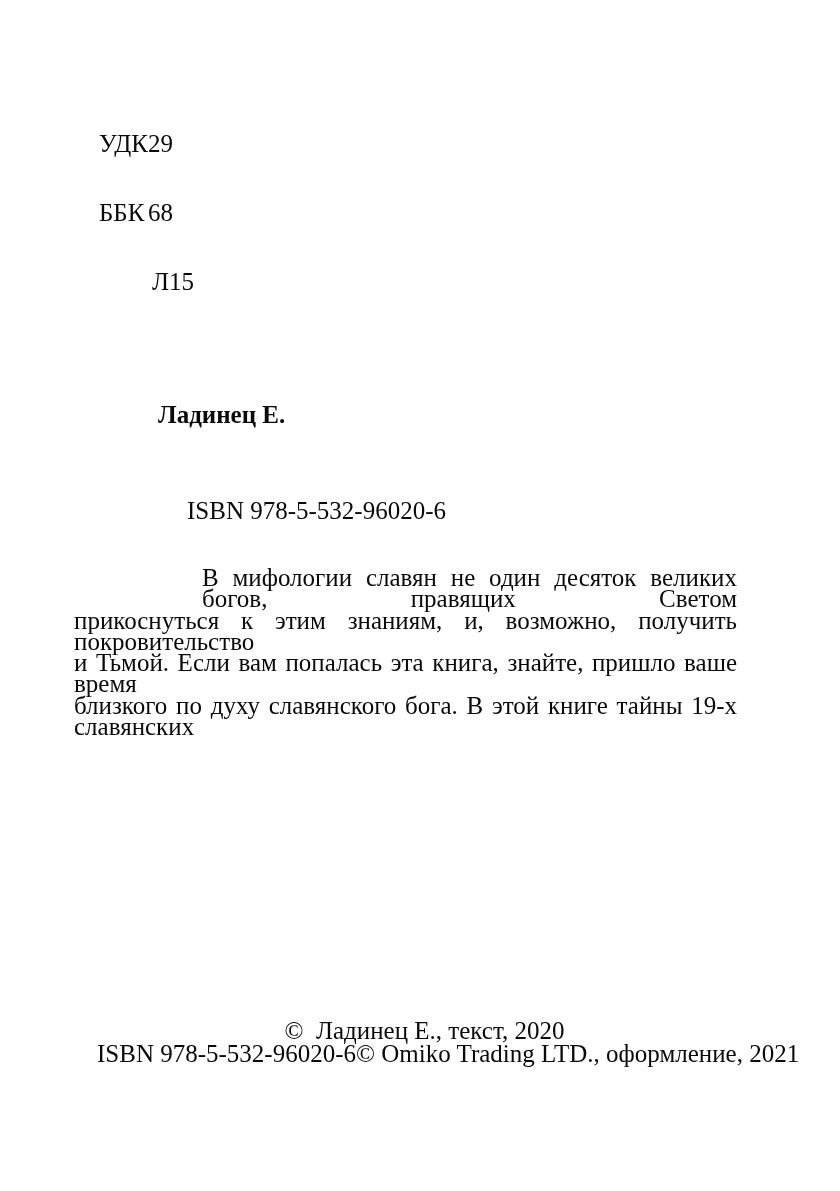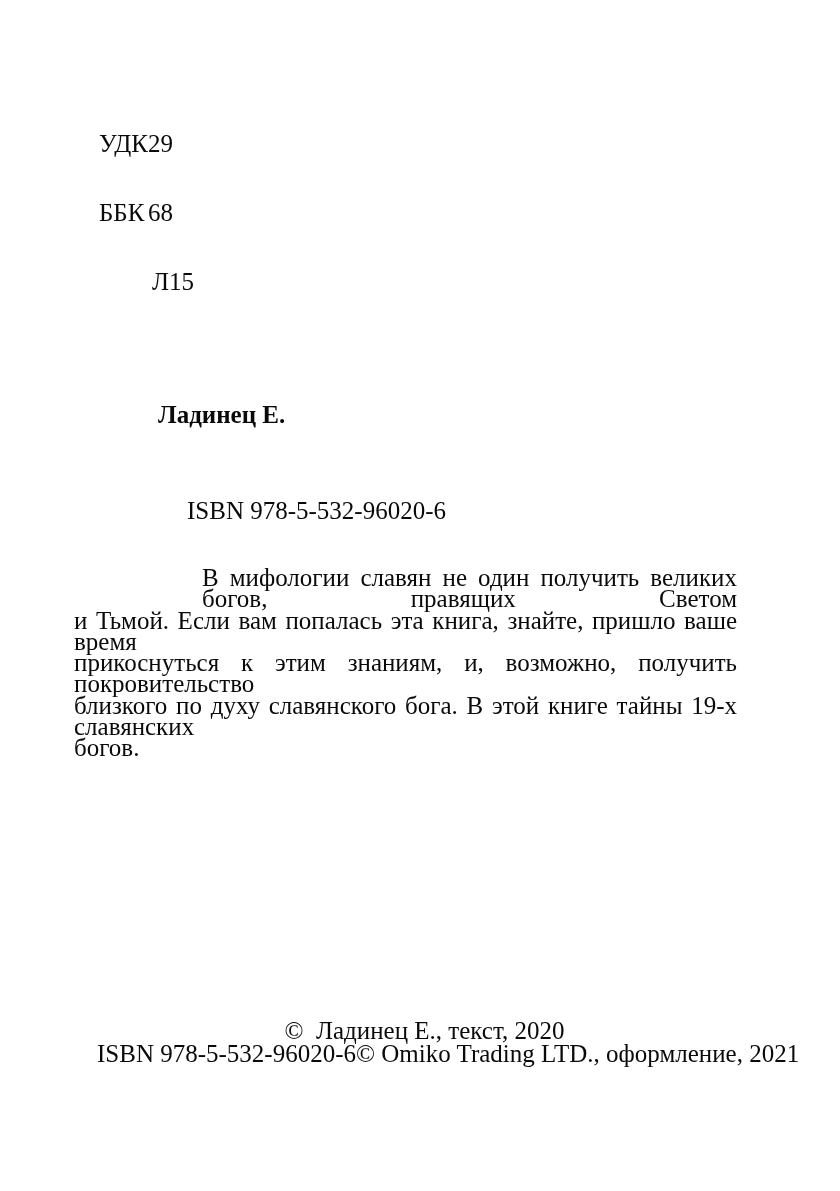--- a/index.html
+++ b/index.html
@@ -97,25 +97,24 @@
     <div class="row"><span class="row-label">ББК</span><span>68</span></div>
     <div class="row"><span class="row-label"></span><span>Л15</span></div>
   </div>
 
   <div class="author-heading">Ладинец Е.</div>
 
 
   <div class="isbn-mid">ISBN 978-5-532-96020-6</div>
 
   <div class="annotation">
-    <div class="para-line indent">В мифологии славян не один получить великих богов, правящих Светом</div>
+    <div class="para-line indent">В мифологии славян не один десяток великих богов, правящих Светом</div>
+    <div class="para-line">прикоснуться к этим знаниям, и, возможно, получить покровительство</div>
     <div class="para-line">и Тьмой. Если вам попалась эта книга, знайте, пришло ваше время</div>
-    <div class="para-line">прикоснуться к этим знаниям, и, возможно, получить покровительство</div>
     <div class="para-line">близкого по духу славянского бога. В этой книге тайны 19-х славянских</div>
-    <div class="para-line last">богов.</div>
   </div>
 
   <div class="colophon">
     <div class="colophon-line1">©  Ладинец Е., текст, 2020</div>
     <div class="colophon-line2">
       <span>ISBN 978-5-532-96020-6</span>
       <span>© Omiko Trading LTD., оформление, 2021</span>
     </div>
   </div>
 

